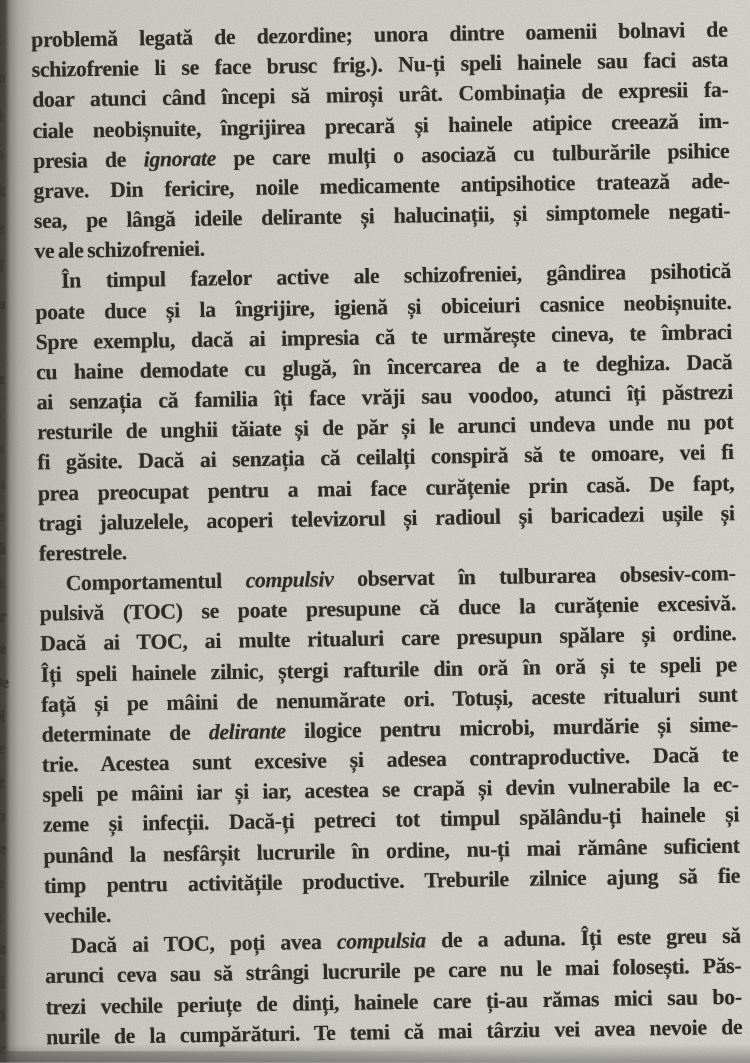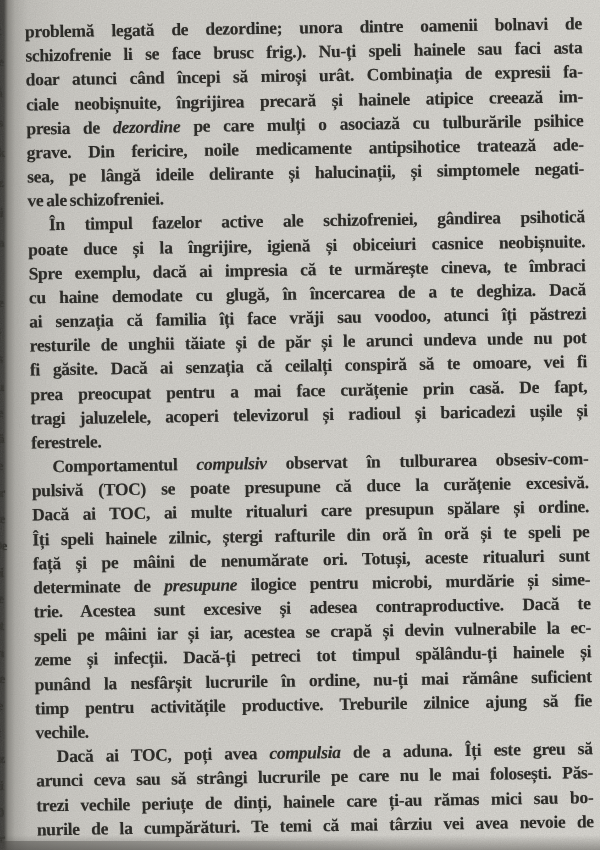--- a/index.html
+++ b/index.html
@@ -73,40 +73,40 @@
       <span class="gmark" style="top: 779px; left: -9px;">iui</span>
       <span class="gmark" style="top: 806px; left: -7px;">r0</span>
       <span class="gmark" style="top: 832px; left: -7px;">ur</span>
     </div>
 
   <div class="text-block">
       <div class="line"><span>problemă legată de dezordine; unora dintre oamenii bolnavi de</span></div>
       <div class="line"><span>schizofrenie li se face brusc frig.). Nu-ți speli hainele sau faci asta</span></div>
       <div class="line"><span>doar atunci când începi să miroși urât. Combinația de expresii fa-</span></div>
       <div class="line"><span>ciale neobișnuite, îngrijirea precară și hainele atipice creează im-</span></div>
-      <div class="line"><span>presia de </span><span class="it">dezordine</span><span> pe care mulți o asociază cu tulburările psihice</span></div>
+      <div class="line"><span>presia de </span><span class="it">ignorate</span><span> pe care mulți o asociază cu tulburările psihice</span></div>
       <div class="line"><span>grave. Din fericire, noile medicamente antipsihotice tratează ade-</span></div>
       <div class="line"><span>sea, pe lângă ideile delirante și halucinații, și simptomele negati-</span></div>
       <div class="line nj"><span>ve ale schizofreniei.</span></div>
       <div class="line ind"><span>În timpul fazelor active ale schizofreniei, gândirea psihotică</span></div>
       <div class="line"><span>poate duce și la îngrijire, igienă și obiceiuri casnice neobișnuite.</span></div>
       <div class="line"><span>Spre exemplu, dacă ai impresia că te urmărește cineva, te îmbraci</span></div>
       <div class="line"><span>cu haine demodate cu glugă, în încercarea de a te deghiza. Dacă</span></div>
       <div class="line"><span>ai senzația că familia îți face vrăji sau voodoo, atunci îți păstrezi</span></div>
       <div class="line"><span>resturile de unghii tăiate și de păr și le arunci undeva unde nu pot</span></div>
       <div class="line"><span>fi găsite. Dacă ai senzația că ceilalți conspiră să te omoare, vei fi</span></div>
       <div class="line"><span>prea preocupat pentru a mai face curățenie prin casă. De fapt,</span></div>
       <div class="line"><span>tragi jaluzelele, acoperi televizorul și radioul și baricadezi ușile și</span></div>
       <div class="line nj"><span>ferestrele.</span></div>
       <div class="line ind"><span>Comportamentul </span><span class="it">compulsiv</span><span> observat în tulburarea obsesiv-com-</span></div>
       <div class="line"><span>pulsivă (TOC) se poate presupune că duce la curățenie excesivă.</span></div>
       <div class="line"><span>Dacă ai TOC, ai multe ritualuri care presupun spălare și ordine.</span></div>
       <div class="line"><span>Îți speli hainele zilnic, ștergi rafturile din oră în oră și te speli pe</span></div>
       <div class="line"><span>față și pe mâini de nenumărate ori. Totuși, aceste ritualuri sunt</span></div>
-      <div class="line"><span>determinate de </span><span class="it">presupune</span><span> ilogice pentru microbi, murdărie și sime-</span></div>
+      <div class="line"><span>determinate de </span><span class="it">delirante</span><span> ilogice pentru microbi, murdărie și sime-</span></div>
       <div class="line"><span>trie. Acestea sunt excesive și adesea contraproductive. Dacă te</span></div>
       <div class="line"><span>speli pe mâini iar și iar, acestea se crapă și devin vulnerabile la ec-</span></div>
       <div class="line"><span>zeme și infecții. Dacă-ți petreci tot timpul spălându-ți hainele și</span></div>
       <div class="line"><span>punând la nesfârșit lucrurile în ordine, nu-ți mai rămâne suficient</span></div>
       <div class="line"><span>timp pentru activitățile productive. Treburile zilnice ajung să fie</span></div>
       <div class="line nj"><span>vechile.</span></div>
       <div class="line ind"><span>Dacă ai TOC, poți avea </span><span class="it">compulsia</span><span> de a aduna. Îți este greu să</span></div>
       <div class="line"><span>arunci ceva sau să strângi lucrurile pe care nu le mai folosești. Păs-</span></div>
       <div class="line"><span>trezi vechile periuțe de dinți, hainele care ți-au rămas mici sau bo-</span></div>
       <div class="line"><span>nurile de la cumpărături. Te temi că mai târziu vei avea nevoie de</span></div>

